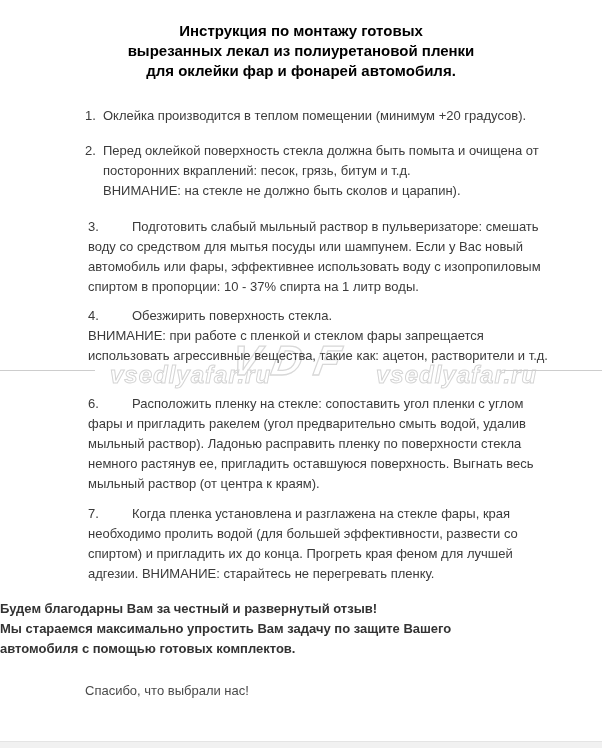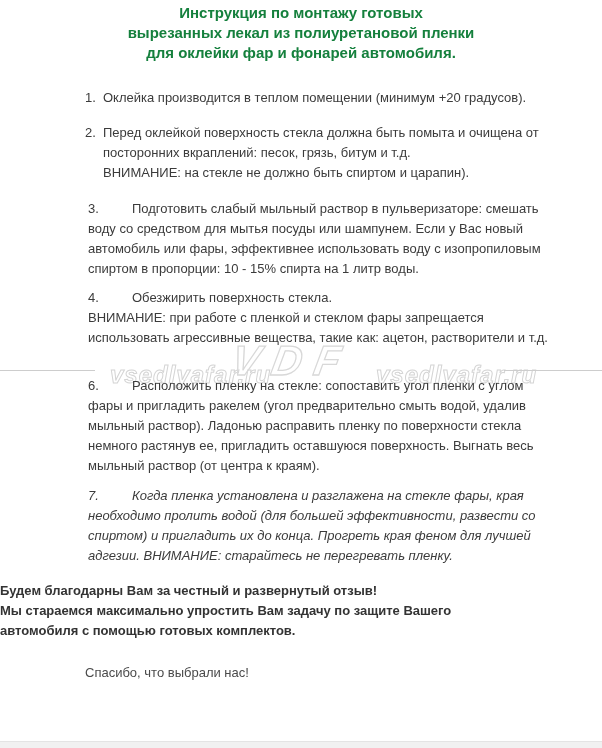--- a/index.html
+++ b/index.html
@@ -9,26 +9,26 @@
     height: 748px;
     background: #ffffff;
     overflow: hidden;
     font-family: "Liberation Sans", sans-serif;
     color: #3b3b3b;
   }
   .content { position: relative; z-index: 1; }
 
   .doc-title {
     margin: 0;
-    padding-top: 3px;
+    padding-top: 21px;
     font-size: 15px;
     font-weight: 700;
     line-height: 20px;
     text-align: center;
-    color: #15803d;
+    color: #000000;
     white-space: pre-line;
   }
 
   .list-item, .para, .closing, .thanks {
     font-size: 13px;
     line-height: 20px;
   }
 
   .list-item { display: flex; margin-left: 85px; margin-right: 34px; }
   .li-num { flex: none; width: 18px; }
@@ -36,21 +36,21 @@
   .li-1 { margin-top: 25px; }
   .li-2 { margin-top: 15px; }
 
   .para { margin: 0 34px 0 88px; }
   .p-num { display: inline-block; width: 44px; }
   .p-text { white-space: pre-line; }
   .p-3 { margin-top: 16px; }
   .p-4 { margin-top: 9px; }
   .p-5 { margin-top: 20px; }
   .p-6 { margin-top: 28px; }
-  .p-7 { margin-top: 10px; font-style: italic; }
+  .p-7 { margin-top: 10px; }
 
   .closing {
     margin-top: 15px;
     text-align: left;
     font-weight: 700;
     color: #333333;
     white-space: pre-line;
   }
   .thanks { margin-top: 22px; margin-left: 85px; color: #4a4a4a; }
 
@@ -114,28 +114,28 @@
 
     <div class="list-item li-1">
       <span class="li-num">1.</span>
       <span class="li-text">Оклейка производится в теплом помещении (минимум +20 градусов).</span>
     </div>
 
     <div class="list-item li-2">
       <span class="li-num">2.</span>
       <span class="li-text">Перед оклейкой поверхность стекла должна быть помыта и очищена от
 посторонних вкраплений: песок, грязь, битум и т.д.
-ВНИМАНИЕ: на стекле не должно быть спиртом и царапин).</span>
+ВНИМАНИЕ: на стекле не должно быть сколов и царапин).</span>
     </div>
 
     <p class="para p-3">
       <span class="p-num">3.</span><span class="p-text">Подготовить слабый мыльный раствор в пульверизаторе: смешать
 воду со средством для мытья посуды или шампунем. Если у Вас новый
 автомобиль или фары, эффективнее использовать воду с изопропиловым
-спиртом в пропорции: 10 - 15% спирта на 1 литр воды.</span>
+спиртом в пропорции: 10 - 37% спирта на 1 литр воды.</span>
     </p>
 
     <p class="para p-4">
       <span class="p-num">4.</span><span class="p-text">Обезжирить поверхность стекла.
 ВНИМАНИЕ: при работе с пленкой и стеклом фары запрещается
 использовать агрессивные вещества, такие как: ацетон, растворители и т.д.</span>
     </p>
 
 
     <p class="para p-6">

